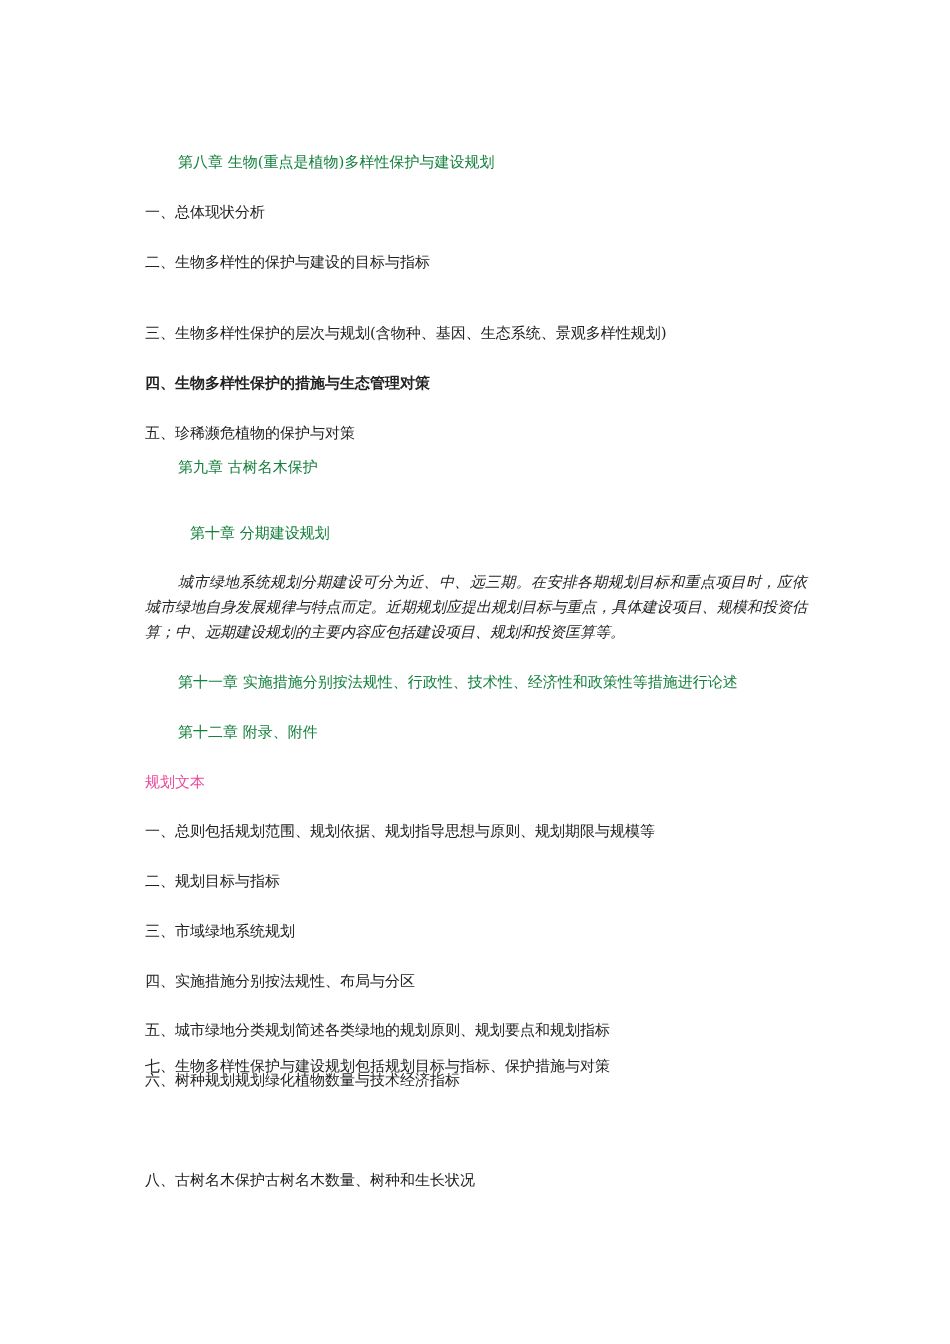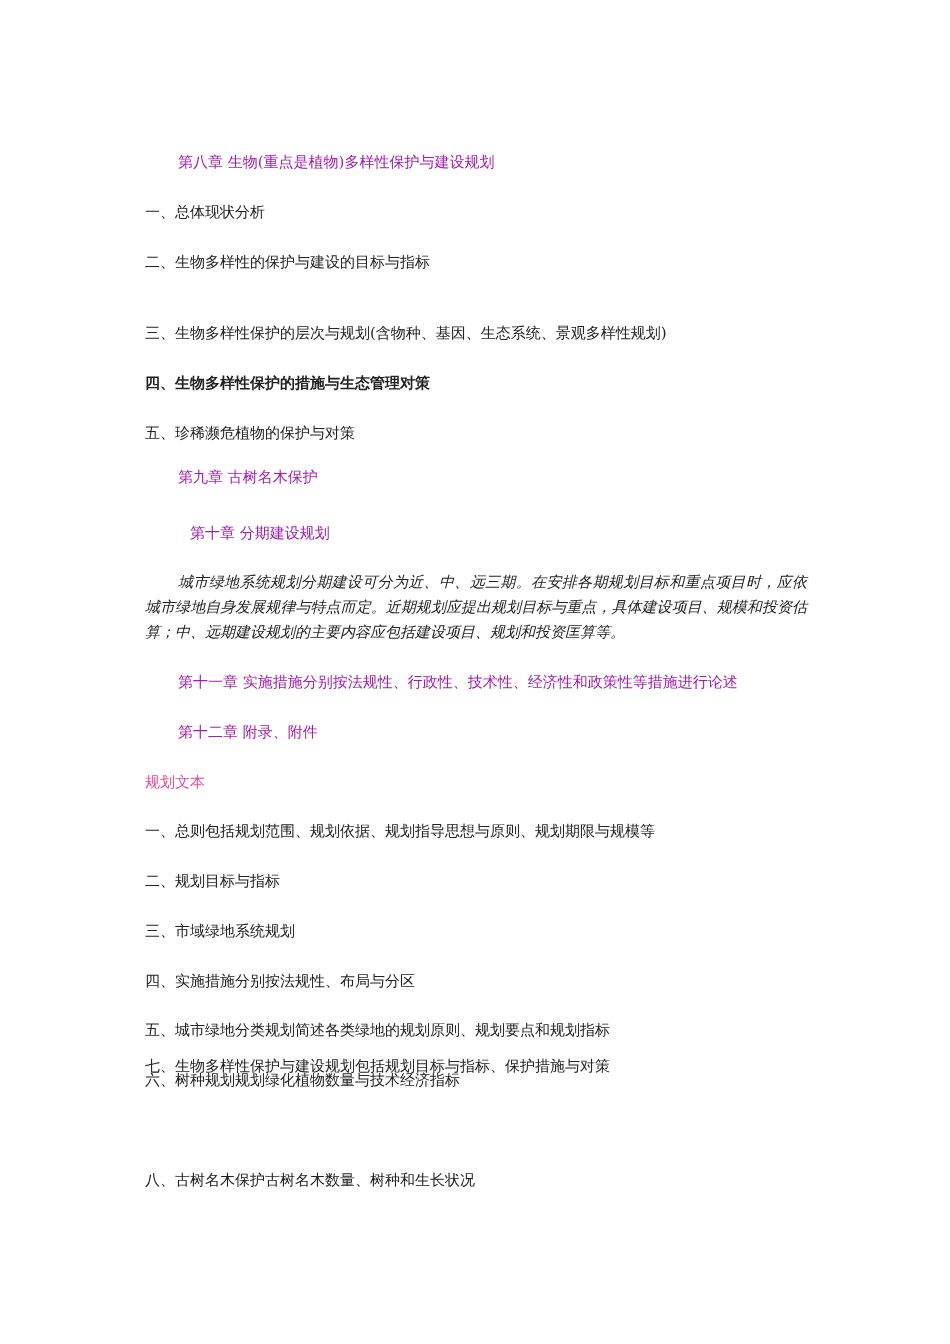--- a/index.html
+++ b/index.html
@@ -17,21 +17,21 @@
       color: #222222;
     }
     .line {
       position: absolute;
       left: 145px;
       white-space: nowrap;
       line-height: 20px;
     }
     .chapter {
       left: 178px;
-      color: #a21caf;
+      color: #15803d;
     }
     .section-red {
       color: #ec4899;
     }
     .para {
       position: absolute;
       left: 145px;
       width: 662px;
       line-height: 25px;
       text-indent: 33px;
@@ -45,21 +45,21 @@
 <div>
 
   <div class="line chapter" style="top:152px;">第八章  生物(重点是植物)多样性保护与建设规划</div>
 
   <div class="line" style="top:202px;">一、总体现状分析</div>
   <div class="line" style="top:252px;">二、生物多样性的保护与建设的目标与指标</div>
   <div class="line" style="top:323px;">三、生物多样性保护的层次与规划(含物种、基因、生态系统、景观多样性规划)</div>
   <div class="line" style="top:373px;font-weight:bold;">四、生物多样性保护的措施与生态管理对策</div>
   <div class="line" style="top:423px;">五、珍稀濒危植物的保护与对策</div>
 
-  <div class="line chapter" style="top:467px;">第九章  古树名木保护</div>
+  <div class="line chapter" style="top:457px;">第九章  古树名木保护</div>
 
   <div class="line chapter" style="top:523px;margin-left:12px;">第十章  分期建设规划</div>
 
   <div class="para" style="top:570px;">城市绿地系统规划分期建设可分为近、中、远三期。在安排各期规划目标和重点项目时，应依城市绿地自身发展规律与特点而定。近期规划应提出规划目标与重点，具体建设项目、规模和投资估算；中、远期建设规划的主要内容应包括建设项目、规划和投资匡算等。</div>
 
   <div class="line chapter" style="top:672px;">第十一章  实施措施分别按法规性、行政性、技术性、经济性和政策性等措施进行论述</div>
 
   <div class="line chapter" style="top:722px;">第十二章  附录、附件</div>
 
   <div class="line section-red" style="top:772px;">规划文本</div>

